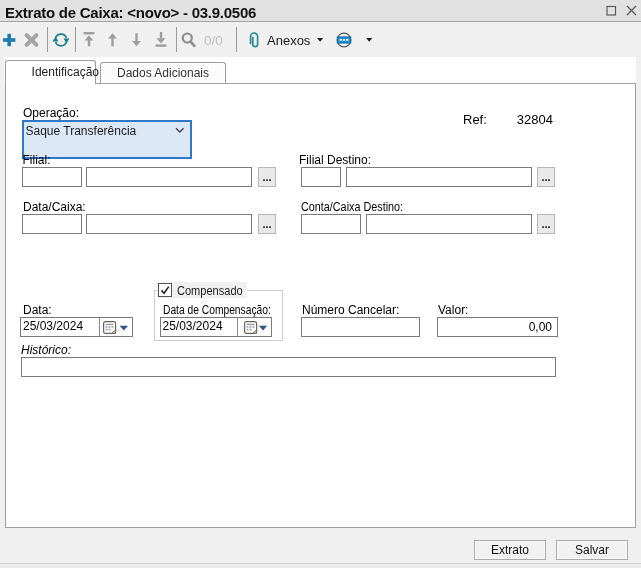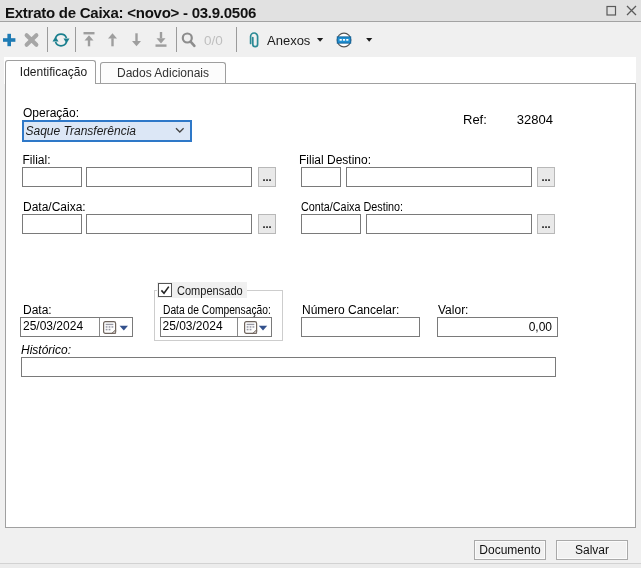--- a/index.html
+++ b/index.html
@@ -83,27 +83,27 @@
     <rect x="346.2" y="17" width="2.2" height="1.7"></rect>
   </g>
   <path d="M366.1 15.9 L372.3 15.9 L369.2 19.8 Z" fill="#1c1c1c"></path>
 </svg>
 
 <div class="abs" style="left:4px;top:57px;width:632px;height:27px;background:#fff;"></div>
 
 <div class="abs" style="left:5px;top:83px;width:631px;height:445px;background:#fff;border:1px solid #a0a0a0;"></div>
 
 <div class="abs" style="left:5px;top:60px;width:91px;height:24px;background:#fff;border:1px solid #9e9e9e;border-bottom:none;border-radius:3px 3px 0 0;z-index:3;"></div>
-<div class="lbl" style="left:8px;top:64.5px;width:91px;text-align:center;z-index:4;color:#1c1c1c;">Identificação</div>
+<div class="lbl" style="left:8px;top:64.5px;width:91px;text-align:right;z-index:4;color:#1c1c1c;">Identificação</div>
 <div class="abs" style="left:100px;top:62px;width:126px;height:21px;background:#fcfcfc;border:1px solid #9e9e9e;border-bottom:none;border-radius:3px 3px 0 0;"></div>
 <div class="lbl" style="left:100px;top:66px;width:126px;text-align:center;color:#333;">Dados Adicionais</div>
 
 <div class="lbl b" style="left:23px;top:106px;">Operação:</div>
 
-<div class="abs" style="left:21.5px;top:120px;width:170px;height:22px;background:#dce7f6;border:2px solid #2e78c8;font-style:italic;">
+<div class="abs" style="left:21.5px;top:120px;width:170px;height:39px;background:#dce7f6;border:2px solid #2e78c8;">
   <span style="position:absolute;left:2px;top:2px;font-size:12px;color:#1a1a1a;">Saque Transferência</span>
   <svg style="position:absolute;right:5px;top:5px" width="10" height="7">
       <path d="M1 1.2 l3.8 3.8 L8.6 1.2" fill="none" stroke="#444" stroke-width="1.3"></path>
     </svg>
 </div>
 <div class="lbl b" style="left:463px;top:111.5px;font-size:13px;">Ref:</div>
 <div class="lbl b" style="left:453px;top:111.5px;width:100px;text-align:right;font-size:13px;">32804</div>
 
 <div class="lbl b" style="left:22.5px;top:153px;">Filial:</div>
 <div class="lbl" style="left:299px;top:153px;">Filial Destino:</div>
@@ -174,16 +174,16 @@
 <div class="inp" style="left:301px;top:317px;width:119px;height:19.5px;"></div>
 <div class="lbl b" style="left:438px;top:303px;">Valor:</div>
 <div class="inp" style="left:437px;top:317px;width:121px;height:19.5px;">
   <span style="position:absolute;right:5px;top:1.5px;font-size:12px;color:#000;">0,00</span>
 </div>
 
 <div class="lbl" style="left:21px;top:343px;font-style:italic;">Histórico:</div>
 <div class="inp" style="left:21px;top:357px;width:535px;height:19.5px;"></div>
 
 <div class="btn" style="left:392px;top:567px;padding-left:8px;">OK</div>
-<div class="btn" style="left:474px;top:540px;">Documento</div>
+<div class="btn" style="left:474px;top:540px;">Extrato</div>
 <div class="btn" style="left:556px;top:540px;">Salvar</div>
 <div class="abs" style="left:0;top:563px;width:641px;height:1px;background:#d2d2d2;"></div>
 <div class="abs" style="left:0;top:564px;width:641px;height:4px;background:#ececec;"></div>
 
 </body></html>

